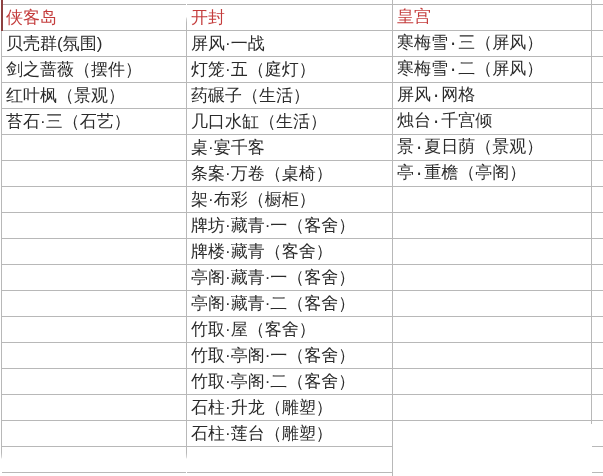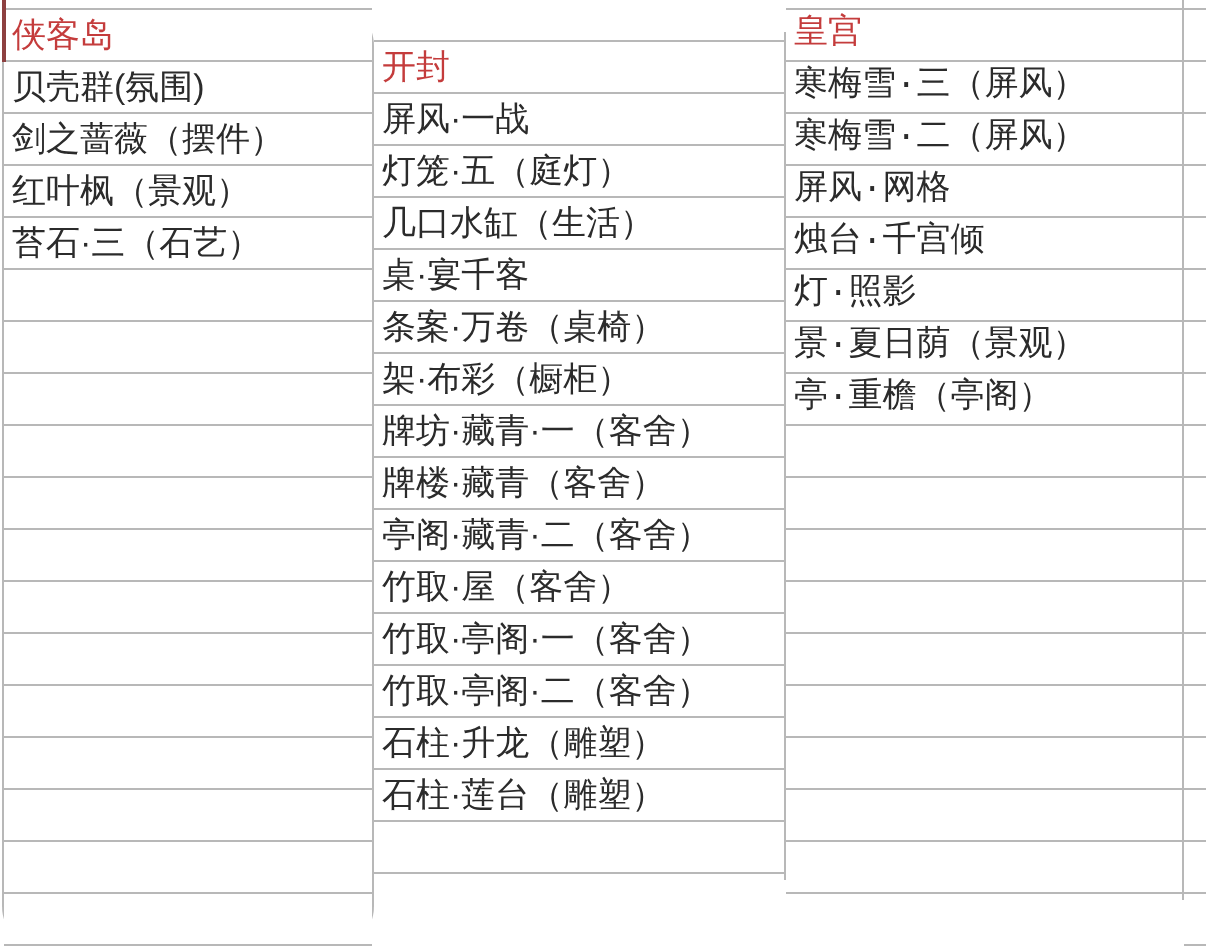--- a/index.html
+++ b/index.html
@@ -56,48 +56,49 @@
       <div class="cell"></div>
       <div class="cell"></div>
       <div class="cell"></div>
       <div class="cell"></div>
       <div class="cell"></div>
       <div class="cell"></div>
       <div class="cell"></div>
       <div class="cell"></div>
       <div class="cell partial"></div>
     </div>
-    <div class="col" style="width: 206px; margin-top: 16px;">
+    <div class="col" style="width: 206px;">
       <div class="cell cut"></div>
       <div class="cell header">开封</div>
       <div class="cell">屏风·一战</div>
       <div class="cell">灯笼·五（庭灯）</div>
+      <div class="cell">药碾子（生活）</div>
       <div class="cell">几口水缸（生活）</div>
       <div class="cell">桌·宴千客</div>
       <div class="cell">条案·万卷（桌椅）</div>
       <div class="cell">架·布彩（橱柜）</div>
       <div class="cell">牌坊·藏青·一（客舍）</div>
       <div class="cell">牌楼·藏青（客舍）</div>
+      <div class="cell">亭阁·藏青·一（客舍）</div>
       <div class="cell">亭阁·藏青·二（客舍）</div>
       <div class="cell">竹取·屋（客舍）</div>
       <div class="cell">竹取·亭阁·一（客舍）</div>
       <div class="cell">竹取·亭阁·二（客舍）</div>
       <div class="cell">石柱·升龙（雕塑）</div>
       <div class="cell">石柱·莲台（雕塑）</div>
       <div class="cell"></div>
       <div class="cell partial"></div>
     </div>
     <div class="col" style="width: 199px; font-family: Liberation Mono, monospace;">
       <div class="cell cut"></div>
       <div class="cell header">皇宫</div>
       <div class="cell">寒梅雪·三（屏风）</div>
       <div class="cell">寒梅雪·二（屏风）</div>
       <div class="cell">屏风·网格</div>
       <div class="cell">烛台·千宫倾</div>
-      <div class="cell">灯·照影</div>
       <div class="cell">景·夏日荫（景观）</div>
       <div class="cell">亭·重檐（亭阁）</div>
       <div class="cell"></div>
       <div class="cell"></div>
       <div class="cell"></div>
       <div class="cell"></div>
       <div class="cell"></div>
       <div class="cell"></div>
       <div class="cell"></div>
       <div class="cell"></div>

